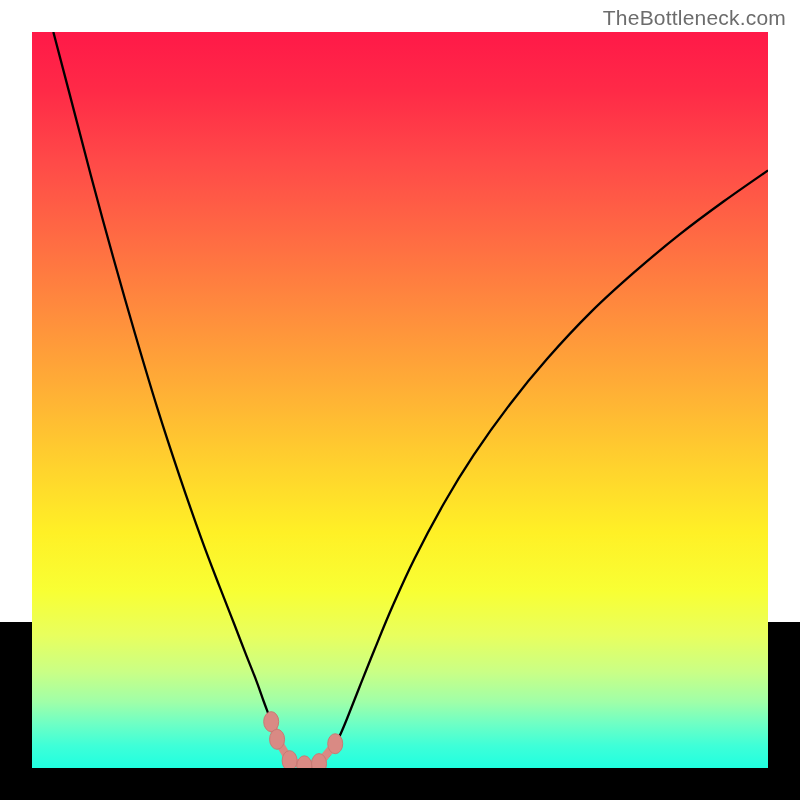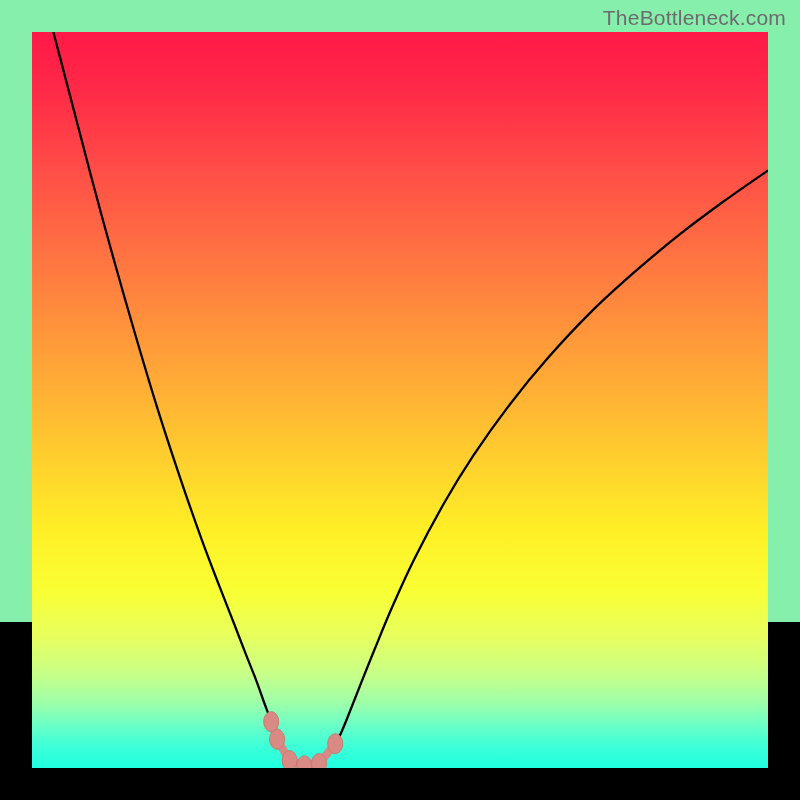--- a/index.html
+++ b/index.html
@@ -8,21 +8,21 @@
     width: 800px;
     height: 800px;
     background: #000;
     overflow: hidden;
     font-family: Arial, Helvetica, sans-serif;
   }
   .frame {
     position: relative;
     width: 800px;
     height: 622px;
-    background: #86efac;
+    background: #ffffff;
   }
   .plot-area {
     position: absolute;
     left: 32px;
     top: 32px;
     width: 736px;
     height: 736px;
     
     background: linear-gradient(
       to bottom,

